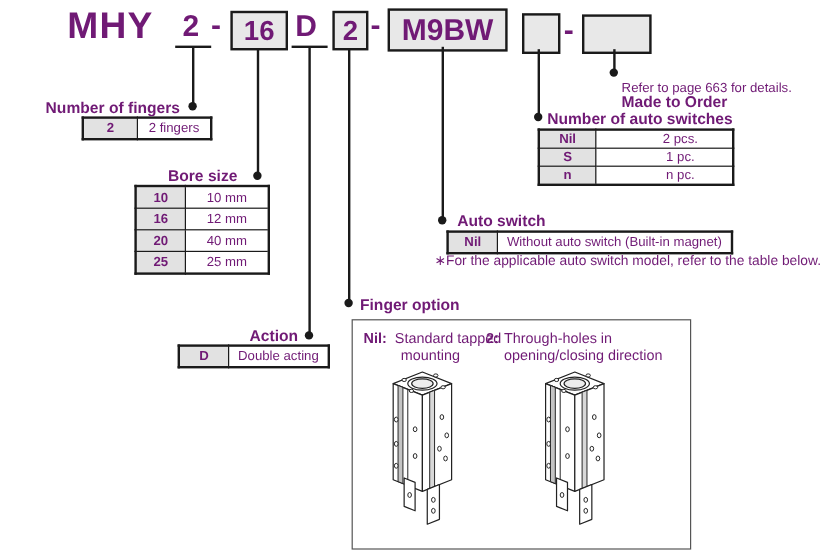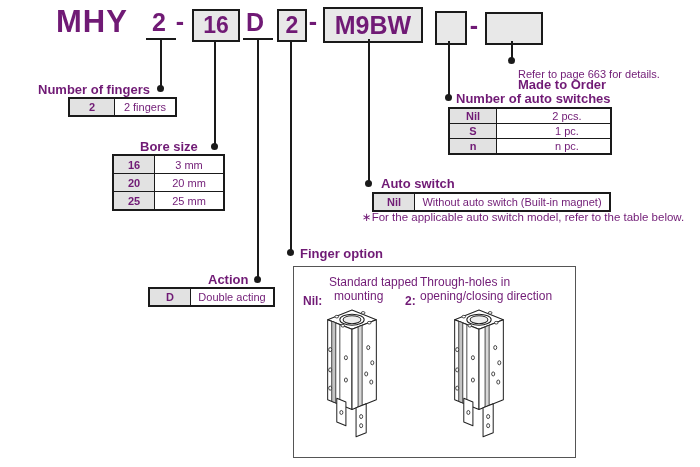--- a/index.html
+++ b/index.html
@@ -28,21 +28,21 @@
   table.t td.c{background:var(--cell_fill,#e2e2e2);font-weight:bold;}
   #tbl-fingers td.c{width:34px;} #tbl-fingers td.d{width:50px;}
   #tbl-bore td{height:15px;} #tbl-bore td.c{width:30px;} #tbl-bore td.d{width:58px;}
   #tbl-action td.c{width:30px;} #tbl-action td.d{width:72px;}
   #tbl-switch td.c{width:30px;} #tbl-switch td.d{width:184px;}
   #tbl-qty td{height:12px;} #tbl-qty td.c{width:36px;} #tbl-qty td.d{width:76px;padding-left:32px;}
 
   
   .fo-box{position:absolute;left:293px;top:266px;width:281px;height:190px;border:1.5px solid #555;background:#fff;}
   .fo-text{position:absolute;font-size:12px;white-space:nowrap;}
-  .fo-code{font-weight:bold;margin-top:19px;}
+  .fo-code{font-weight:bold;}
   .gripper{position:absolute;width:66px;height:142px;}
 </style>
 </head>
 <body>
 
 <div id="page">
 
   <svg width="0" height="0" style="position:absolute" aria-hidden="true">
     <defs>
       <symbol id="gripper-sym" viewBox="0 0 64 140">
@@ -117,27 +117,31 @@
         <tr>
       <td class="c">2</td>
       <td class="d">2 fingers</td>
     </tr>
   </tbody>
     </table>
 
   <div class="sec-title" style="left:140px;top:139px;">Bore size</div>
   <table class="t" id="tbl-bore" style="left:112px;top:154px;">
     <tbody>
+        <tr>
+      <td class="c">10</td>
+      <td class="d">10 mm</td>
+        </tr>
     <tr>
       <td class="c">16</td>
-      <td class="d">3 mm</td>
+      <td class="d">12 mm</td>
         </tr>
     <tr>
       <td class="c">20</td>
-      <td class="d">20 mm</td>
+      <td class="d">40 mm</td>
         </tr>
     <tr>
       <td class="c">25</td>
       <td class="d">25 mm</td>
         </tr>
   </tbody>
     </table>
 
   <div class="sec-title" style="left:208px;top:272px;">Action</div>
   <table class="t" id="tbl-action" style="left:148px;top:287px;">

